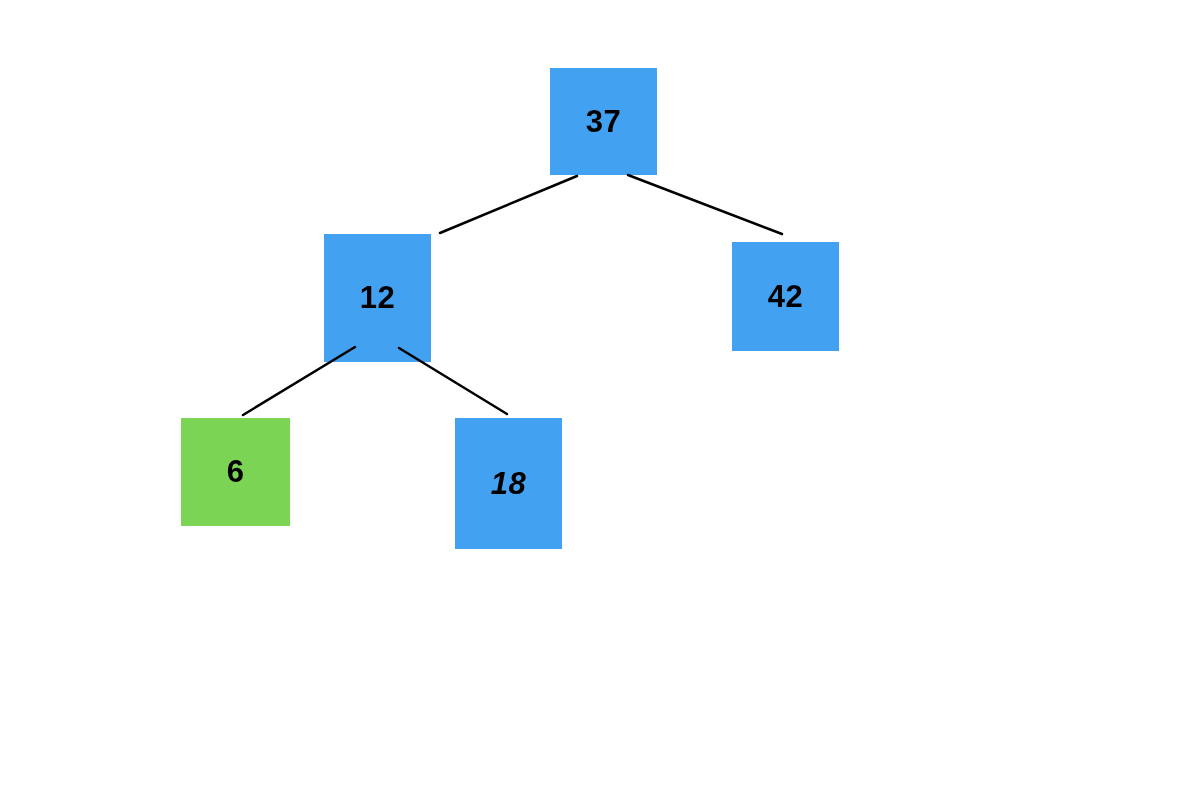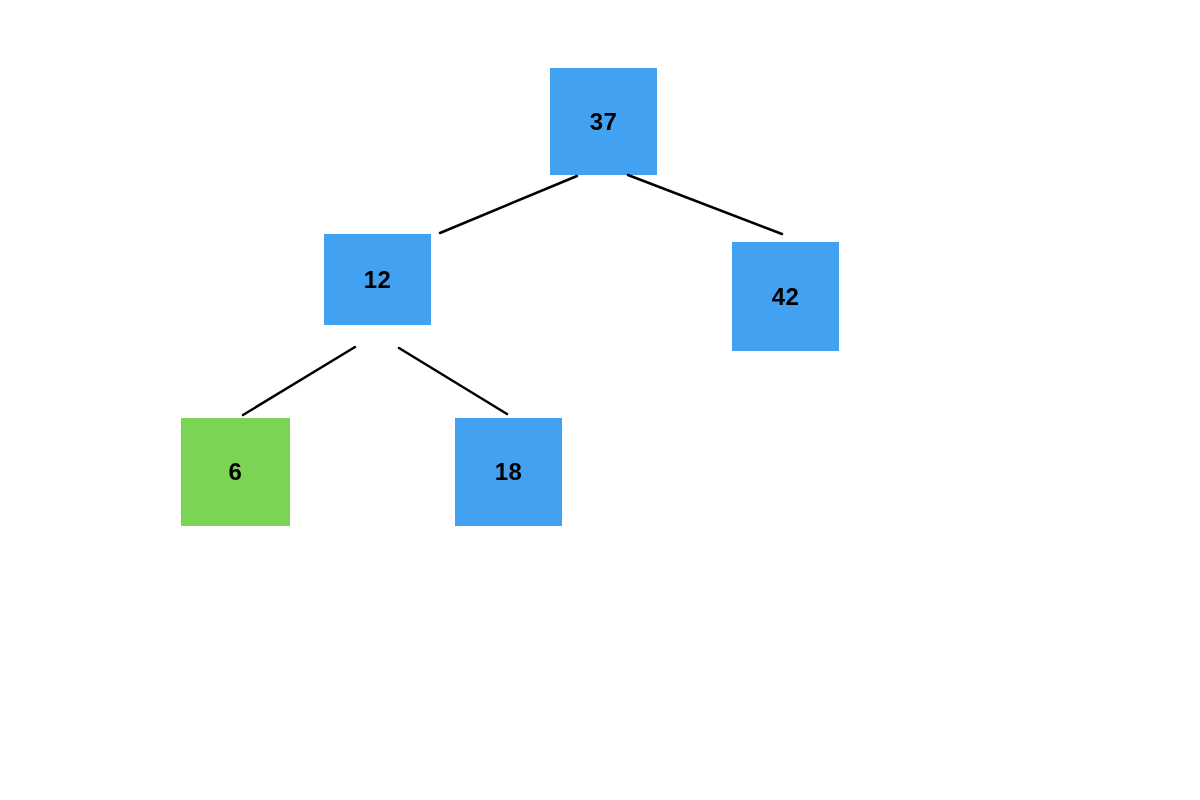--- a/index.html
+++ b/index.html
@@ -26,44 +26,44 @@
     z-index: 2;
     pointer-events: none;
   }
   .tree-node {
     position: absolute;
     display: flex;
     align-items: center;
     justify-content: center;
   }
   .node-label {
-    font-size: 24px;
+    font-size: 31px;
     font-weight: 700;
     color: #000000;
     letter-spacing: 0.5px;
   }
 </style>
 </head>
 <body>
 
 <div class="canvas">
   <div class="nodes-layer">
       <div class="tree-node" style="left: 550px; top: 68px; width: 107px; height: 107px; background: rgb(67, 161, 242);">
         <span class="node-label" style="color: rgb(0, 0, 0);">37</span>
       </div>
-      <div class="tree-node" style="left: 324px; top: 234px; width: 107px; height: 91px; background: rgb(67, 161, 242);">
+      <div class="tree-node" style="left: 324px; top: 234px; width: 107px; height: 128px; background: rgb(67, 161, 242);">
         <span class="node-label" style="color: rgb(0, 0, 0);">12</span>
       </div>
       <div class="tree-node" style="left: 732px; top: 242px; width: 107px; height: 109px; background: rgb(67, 161, 242);">
         <span class="node-label" style="color: rgb(0, 0, 0);">42</span>
       </div>
       <div class="tree-node" style="left: 181px; top: 418px; width: 109px; height: 108px; background: rgb(124, 212, 85);">
         <span class="node-label" style="color: rgb(0, 0, 0);">6</span>
       </div>
-      <div class="tree-node" style="left: 455px; top: 418px; width: 107px; height: 108px; background: rgb(67, 161, 242);">
+      <div class="tree-node" style="left: 455px; top: 418px; width: 107px; height: 131px; background: rgb(67, 161, 242); font-style: italic;">
         <span class="node-label" style="color: rgb(0, 0, 0);">18</span>
       </div>
     </div>
   <svg class="edges-layer" width="1200" height="800" viewBox="0 0 1200 800" xmlns="http://www.w3.org/2000/svg">
       <line x1="577" y1="176" x2="440" y2="233" stroke="#000000" stroke-width="2.5" stroke-linecap="round"></line>
       <line x1="628" y1="175" x2="782" y2="234" stroke="#000000" stroke-width="2.5" stroke-linecap="round"></line>
       <line x1="355" y1="347" x2="243" y2="415" stroke="#000000" stroke-width="2.5" stroke-linecap="round"></line>
       <line x1="399" y1="348" x2="507" y2="414" stroke="#000000" stroke-width="2.5" stroke-linecap="round"></line>
     </svg>
 </div>

